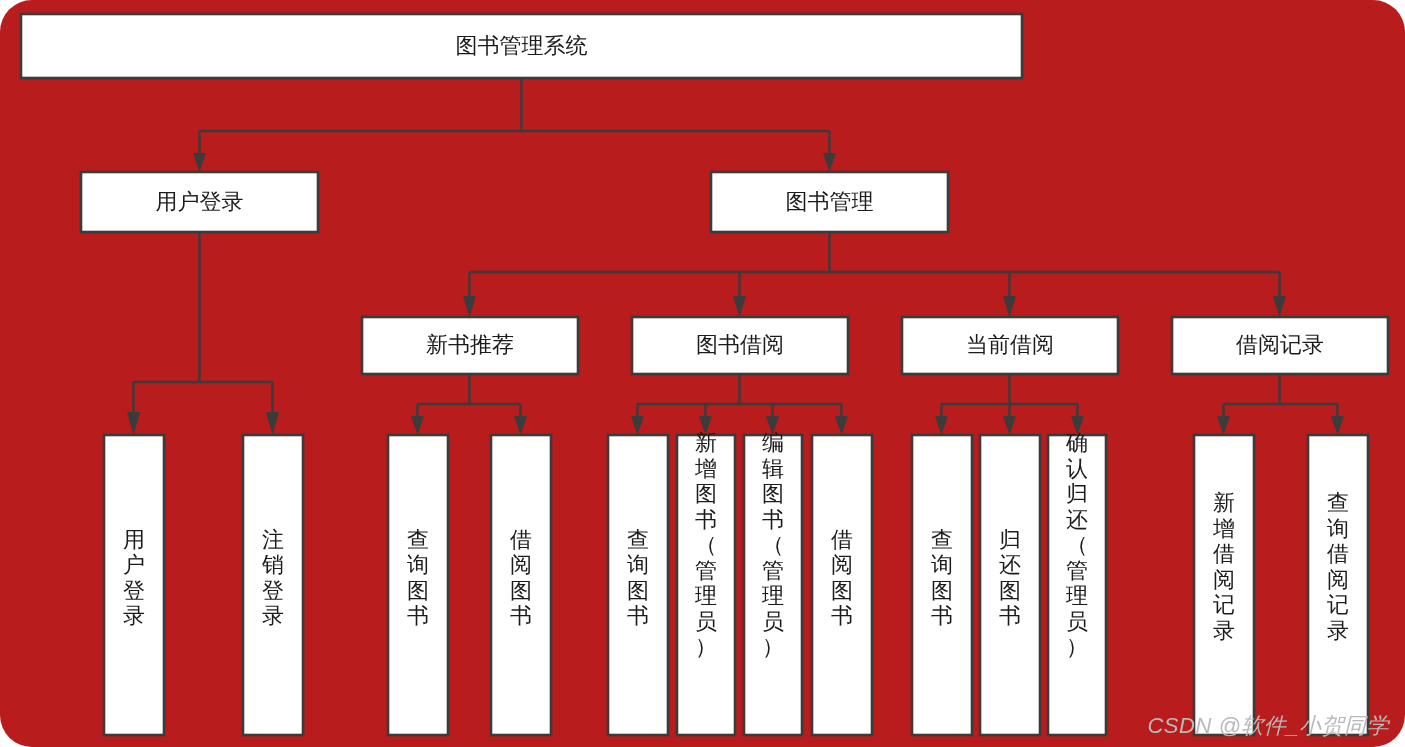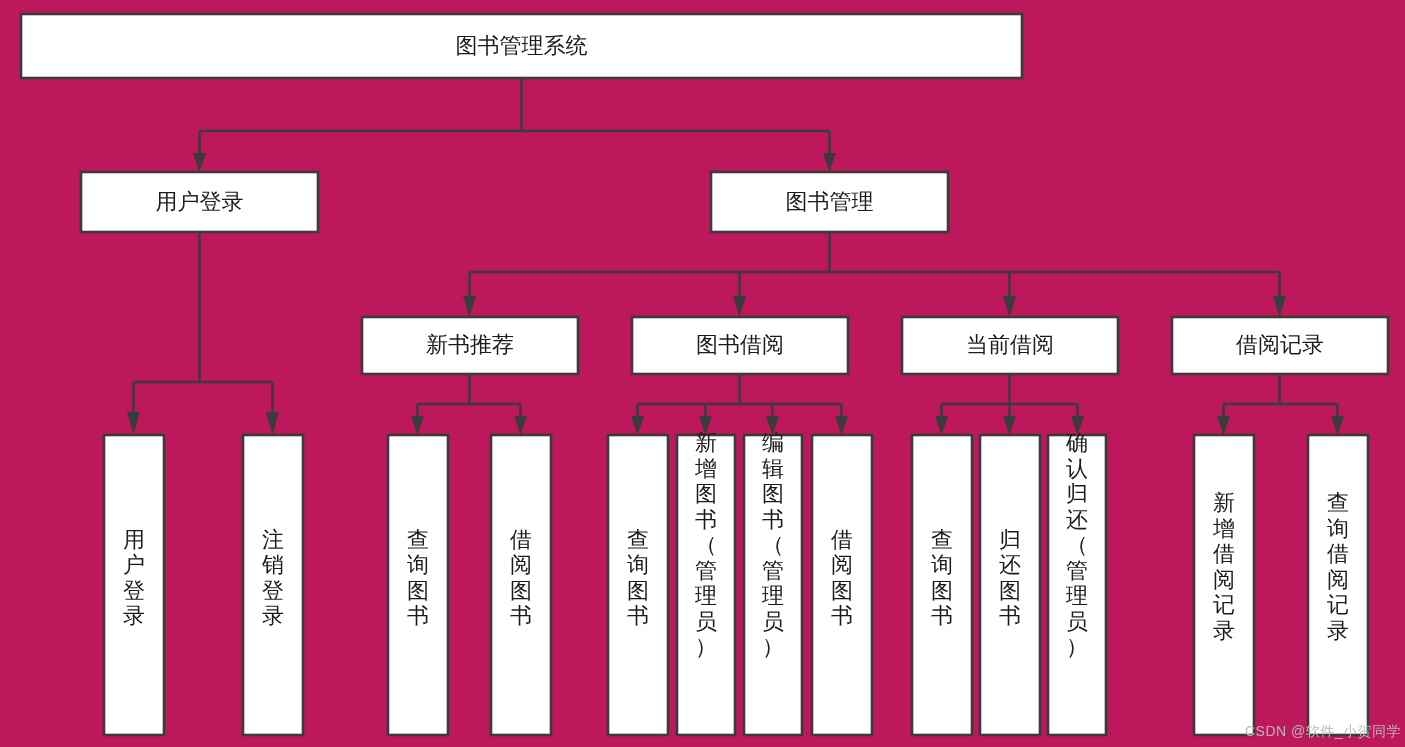--- a/index.html
+++ b/index.html
@@ -8,22 +8,23 @@
     padding: 0;
     background: #ffffff;
   }
   body {
     font-family: "Liberation Sans", "DejaVu Sans", sans-serif;
   }
   #canvas {
     position: relative;
     width: 1405px;
     height: 747px;
-    background: #be185d;
+    background: #b91c1c;
     overflow: hidden;
+    border-radius: 32px;
   }
   svg.diagram {
     position: absolute;
     top: 0;
     left: 0;
     width: 1405px;
     height: 747px;
     display: block;
   }
   .node-box {
@@ -49,28 +50,29 @@
     dominant-baseline: middle;
   }
   .node-label-vertical {
     font-family: "Liberation Sans", "DejaVu Sans", sans-serif;
     fill: #1b1b1b;
     font-size: 22px;
     text-anchor: middle;
   }
   .watermark {
     position: absolute;
-    right: 4px;
+    right: 16px;
     bottom: 6px;
     font-family: "Liberation Sans", "DejaVu Sans", sans-serif;
-    font-size: 14px;
+    font-size: 22px;
     color: #b9b9b9;
     letter-spacing: 0.5px;
     white-space: nowrap;
     pointer-events: none;
+    font-style: italic;
   }
 </style>
 </head>
 <body>
 
 <div id="canvas">
 
   <svg class="diagram" viewBox="0 0 1405 747">
 
     <g>

